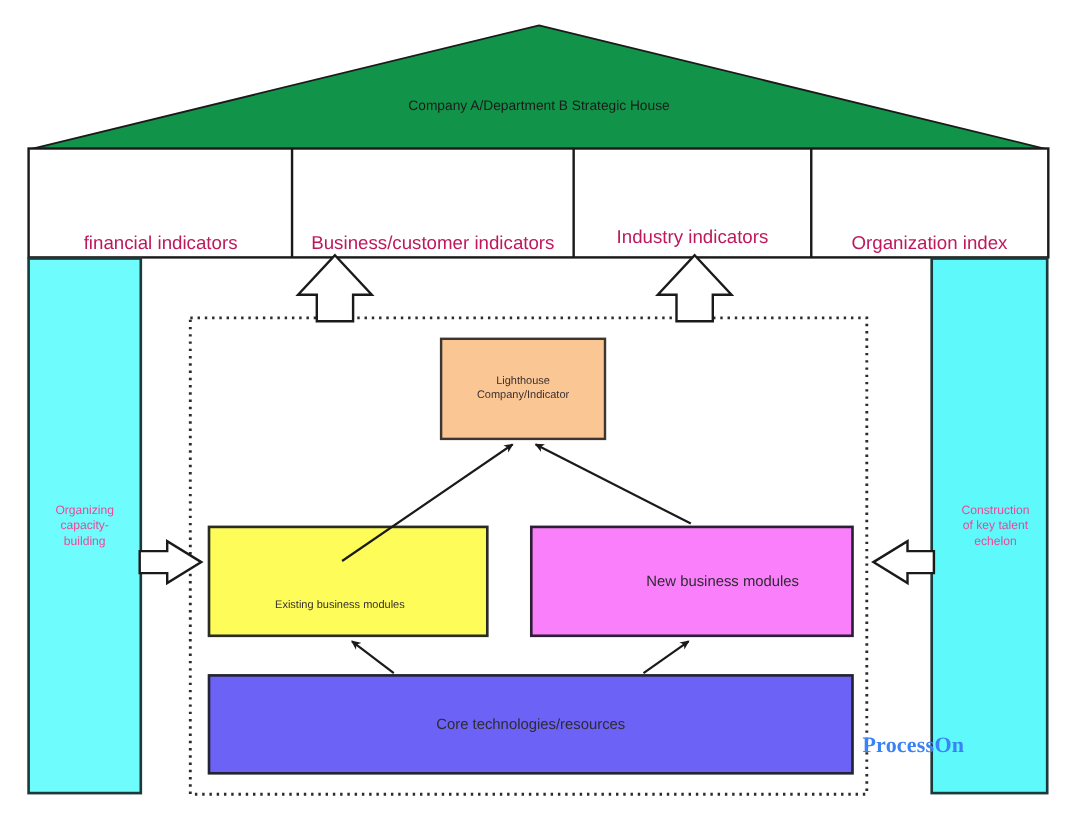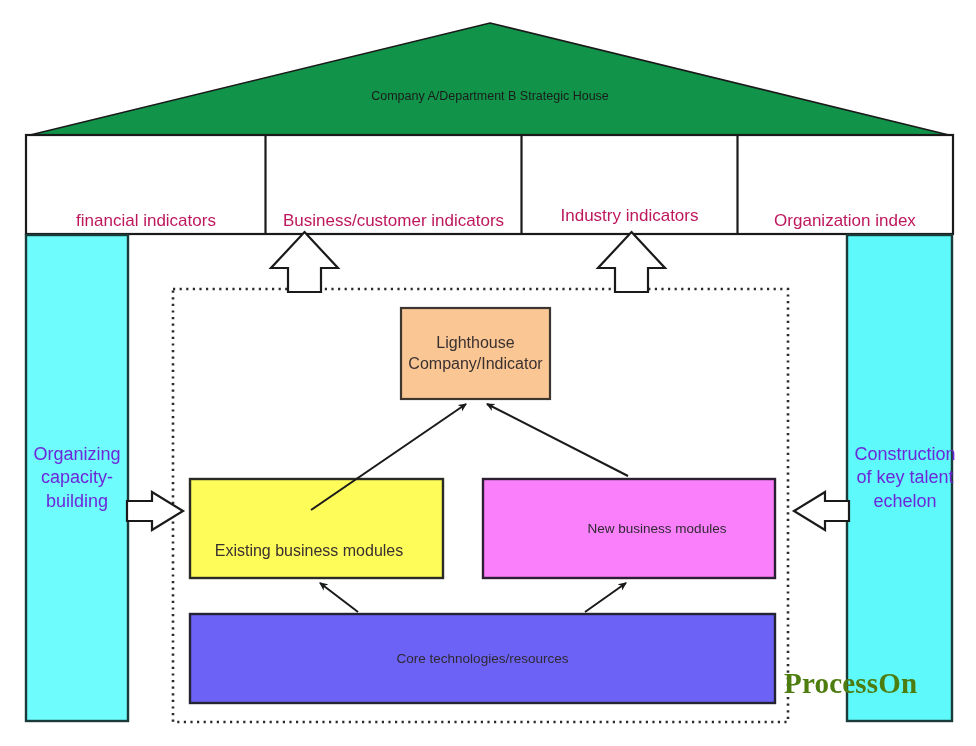--- a/index.html
+++ b/index.html
@@ -37,39 +37,39 @@
   .roof-label {
     font-size: 12.5px;
     color: #1b1b1b;
   }
   .indicator-label {
     font-size: 17px;
     color: #be185d;
     margin-top: 36px;
   }
   .pillar-label {
-    font-size: 18px;
-    color: #6d28d9;
+    font-size: 11px;
+    color: #ec4899;
   }
   .box-label {
-    font-size: 16px;
+    font-size: 10px;
     color: #3a3030;
   }
   .box-label-dark {
     font-size: 13.5px;
     color: #2f2a33;
   }
   .watermark {
     position: absolute;
     left: 784px;
     top: 667px;
     font-family: "Liberation Serif", serif;
-    font-size: 29px;
+    font-size: 20px;
     font-weight: bold;
-    color: #4d7c0f;
+    color: #3b82f6;
     letter-spacing: 0.2px;
     user-select: none;
   }
 </style>
 </head>
 <body>
 
 <div id="canvas">
 
   <svg id="svg-layer" viewBox="0 0 976 746">

